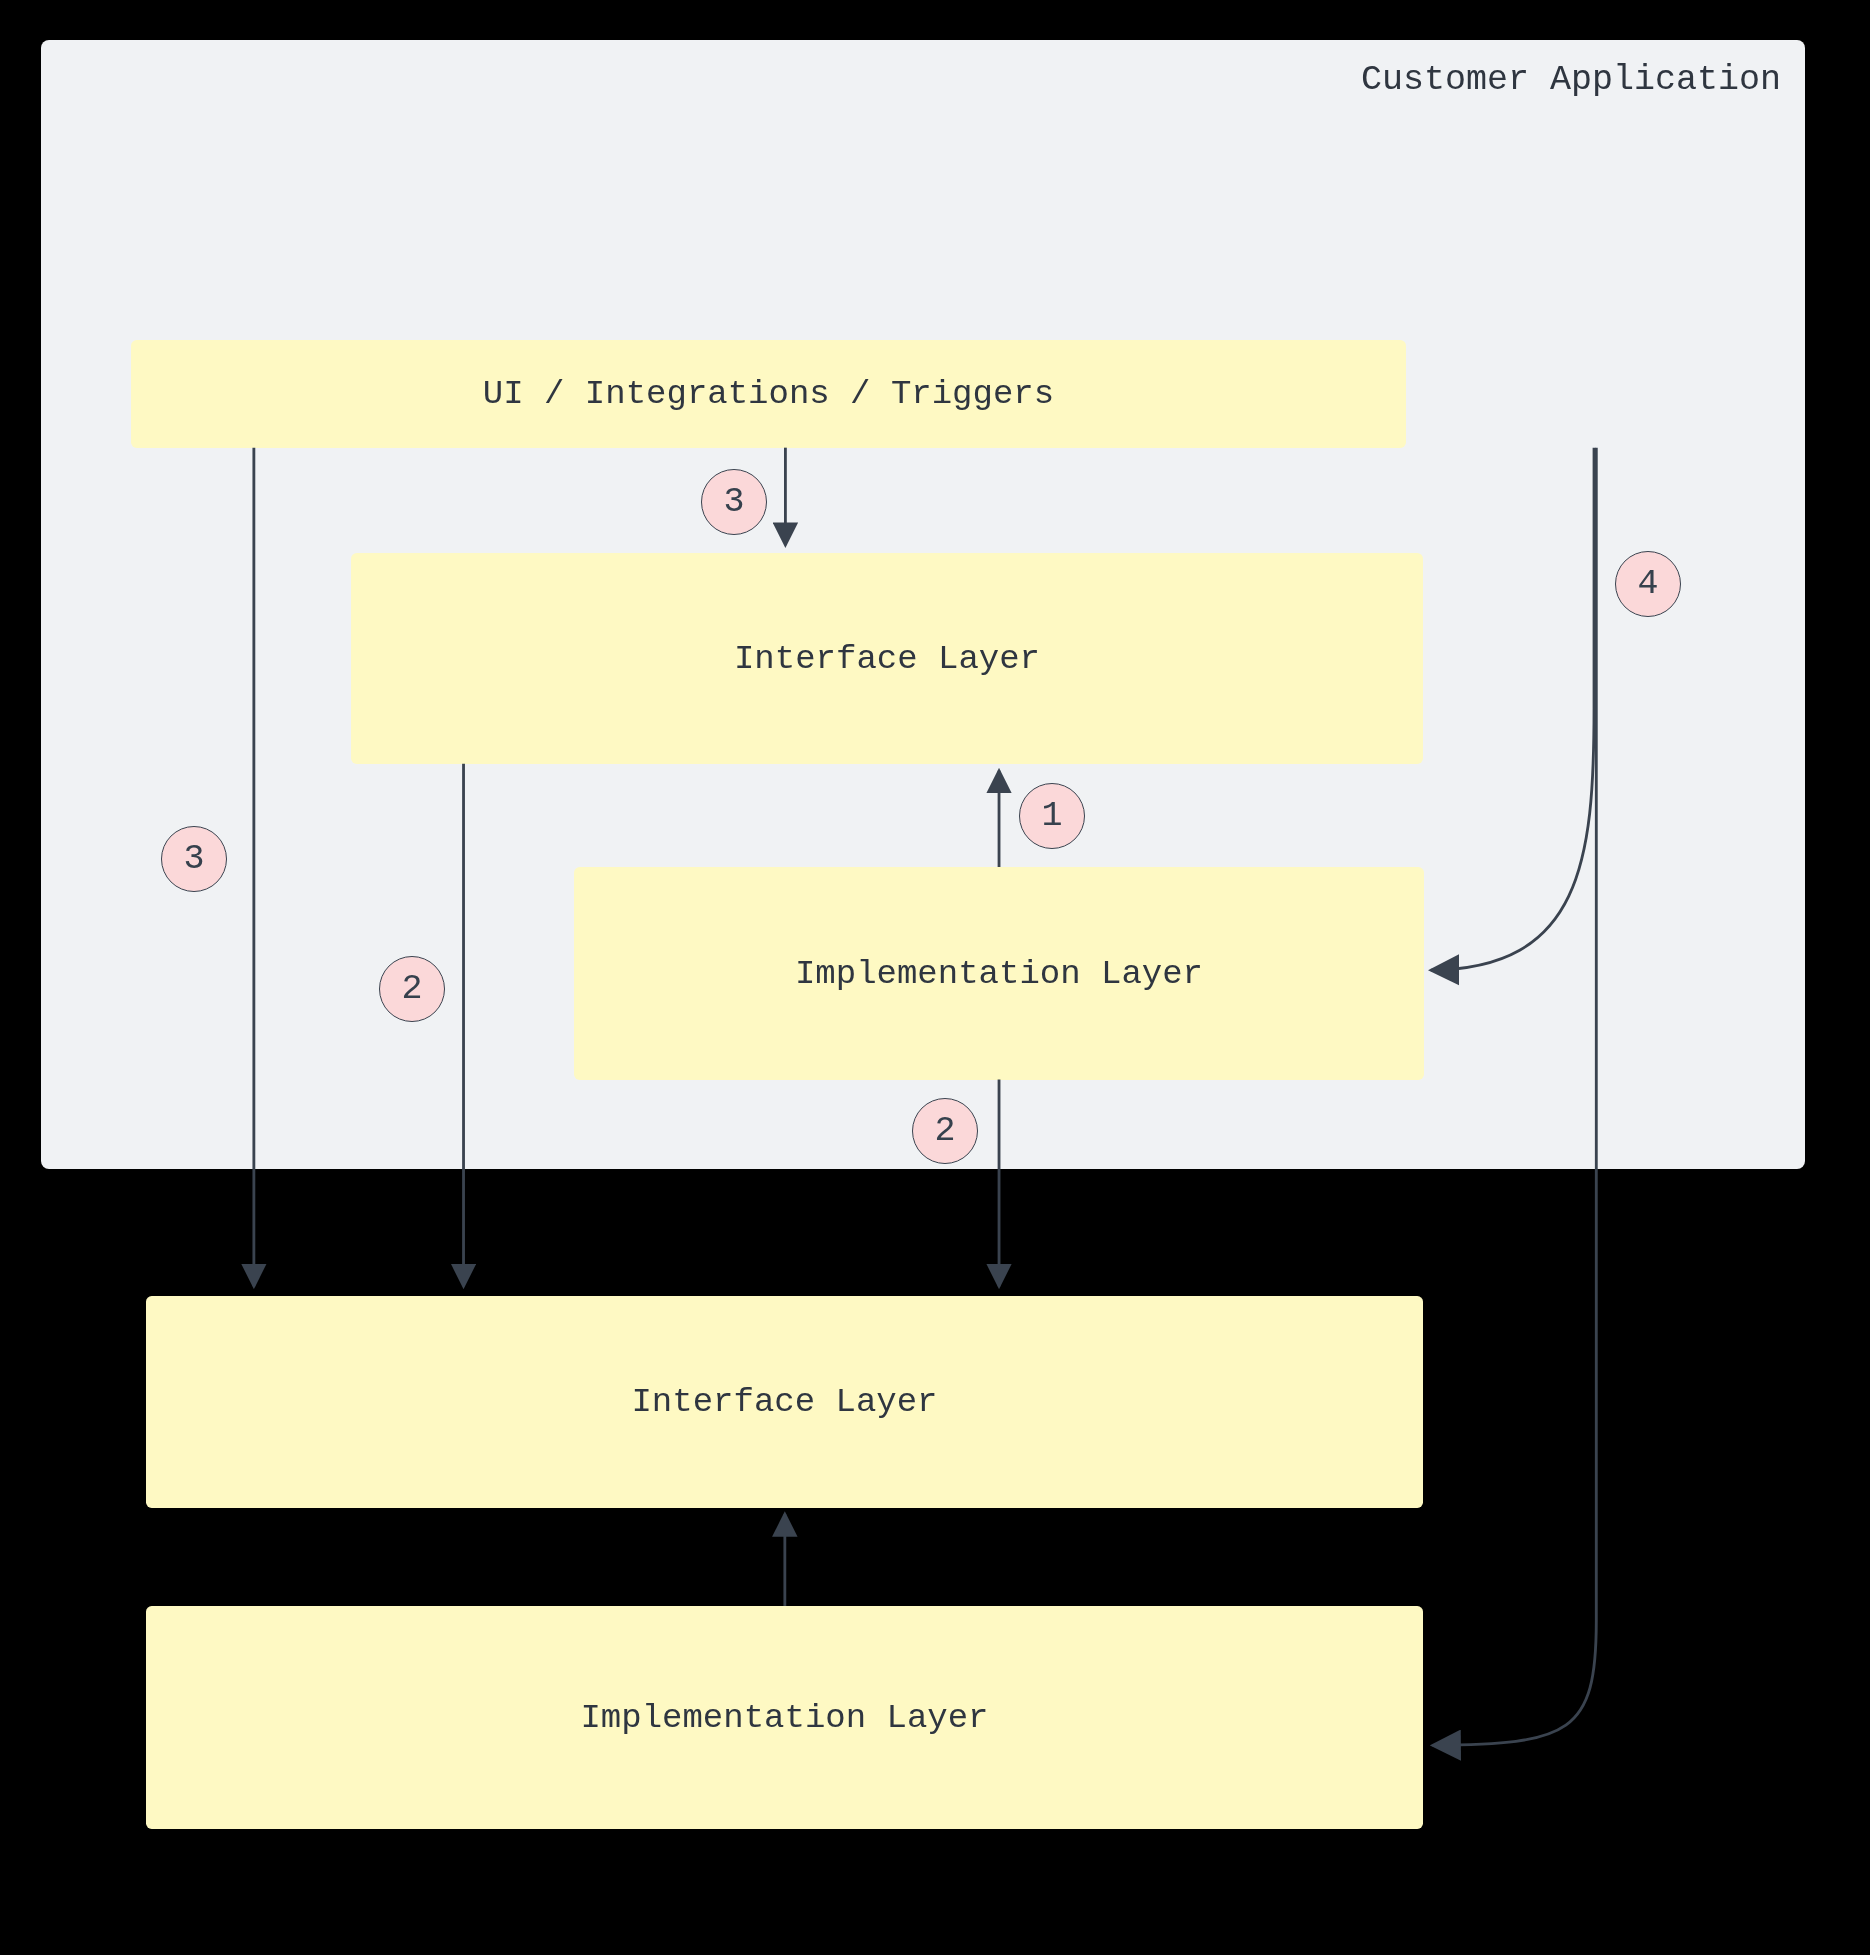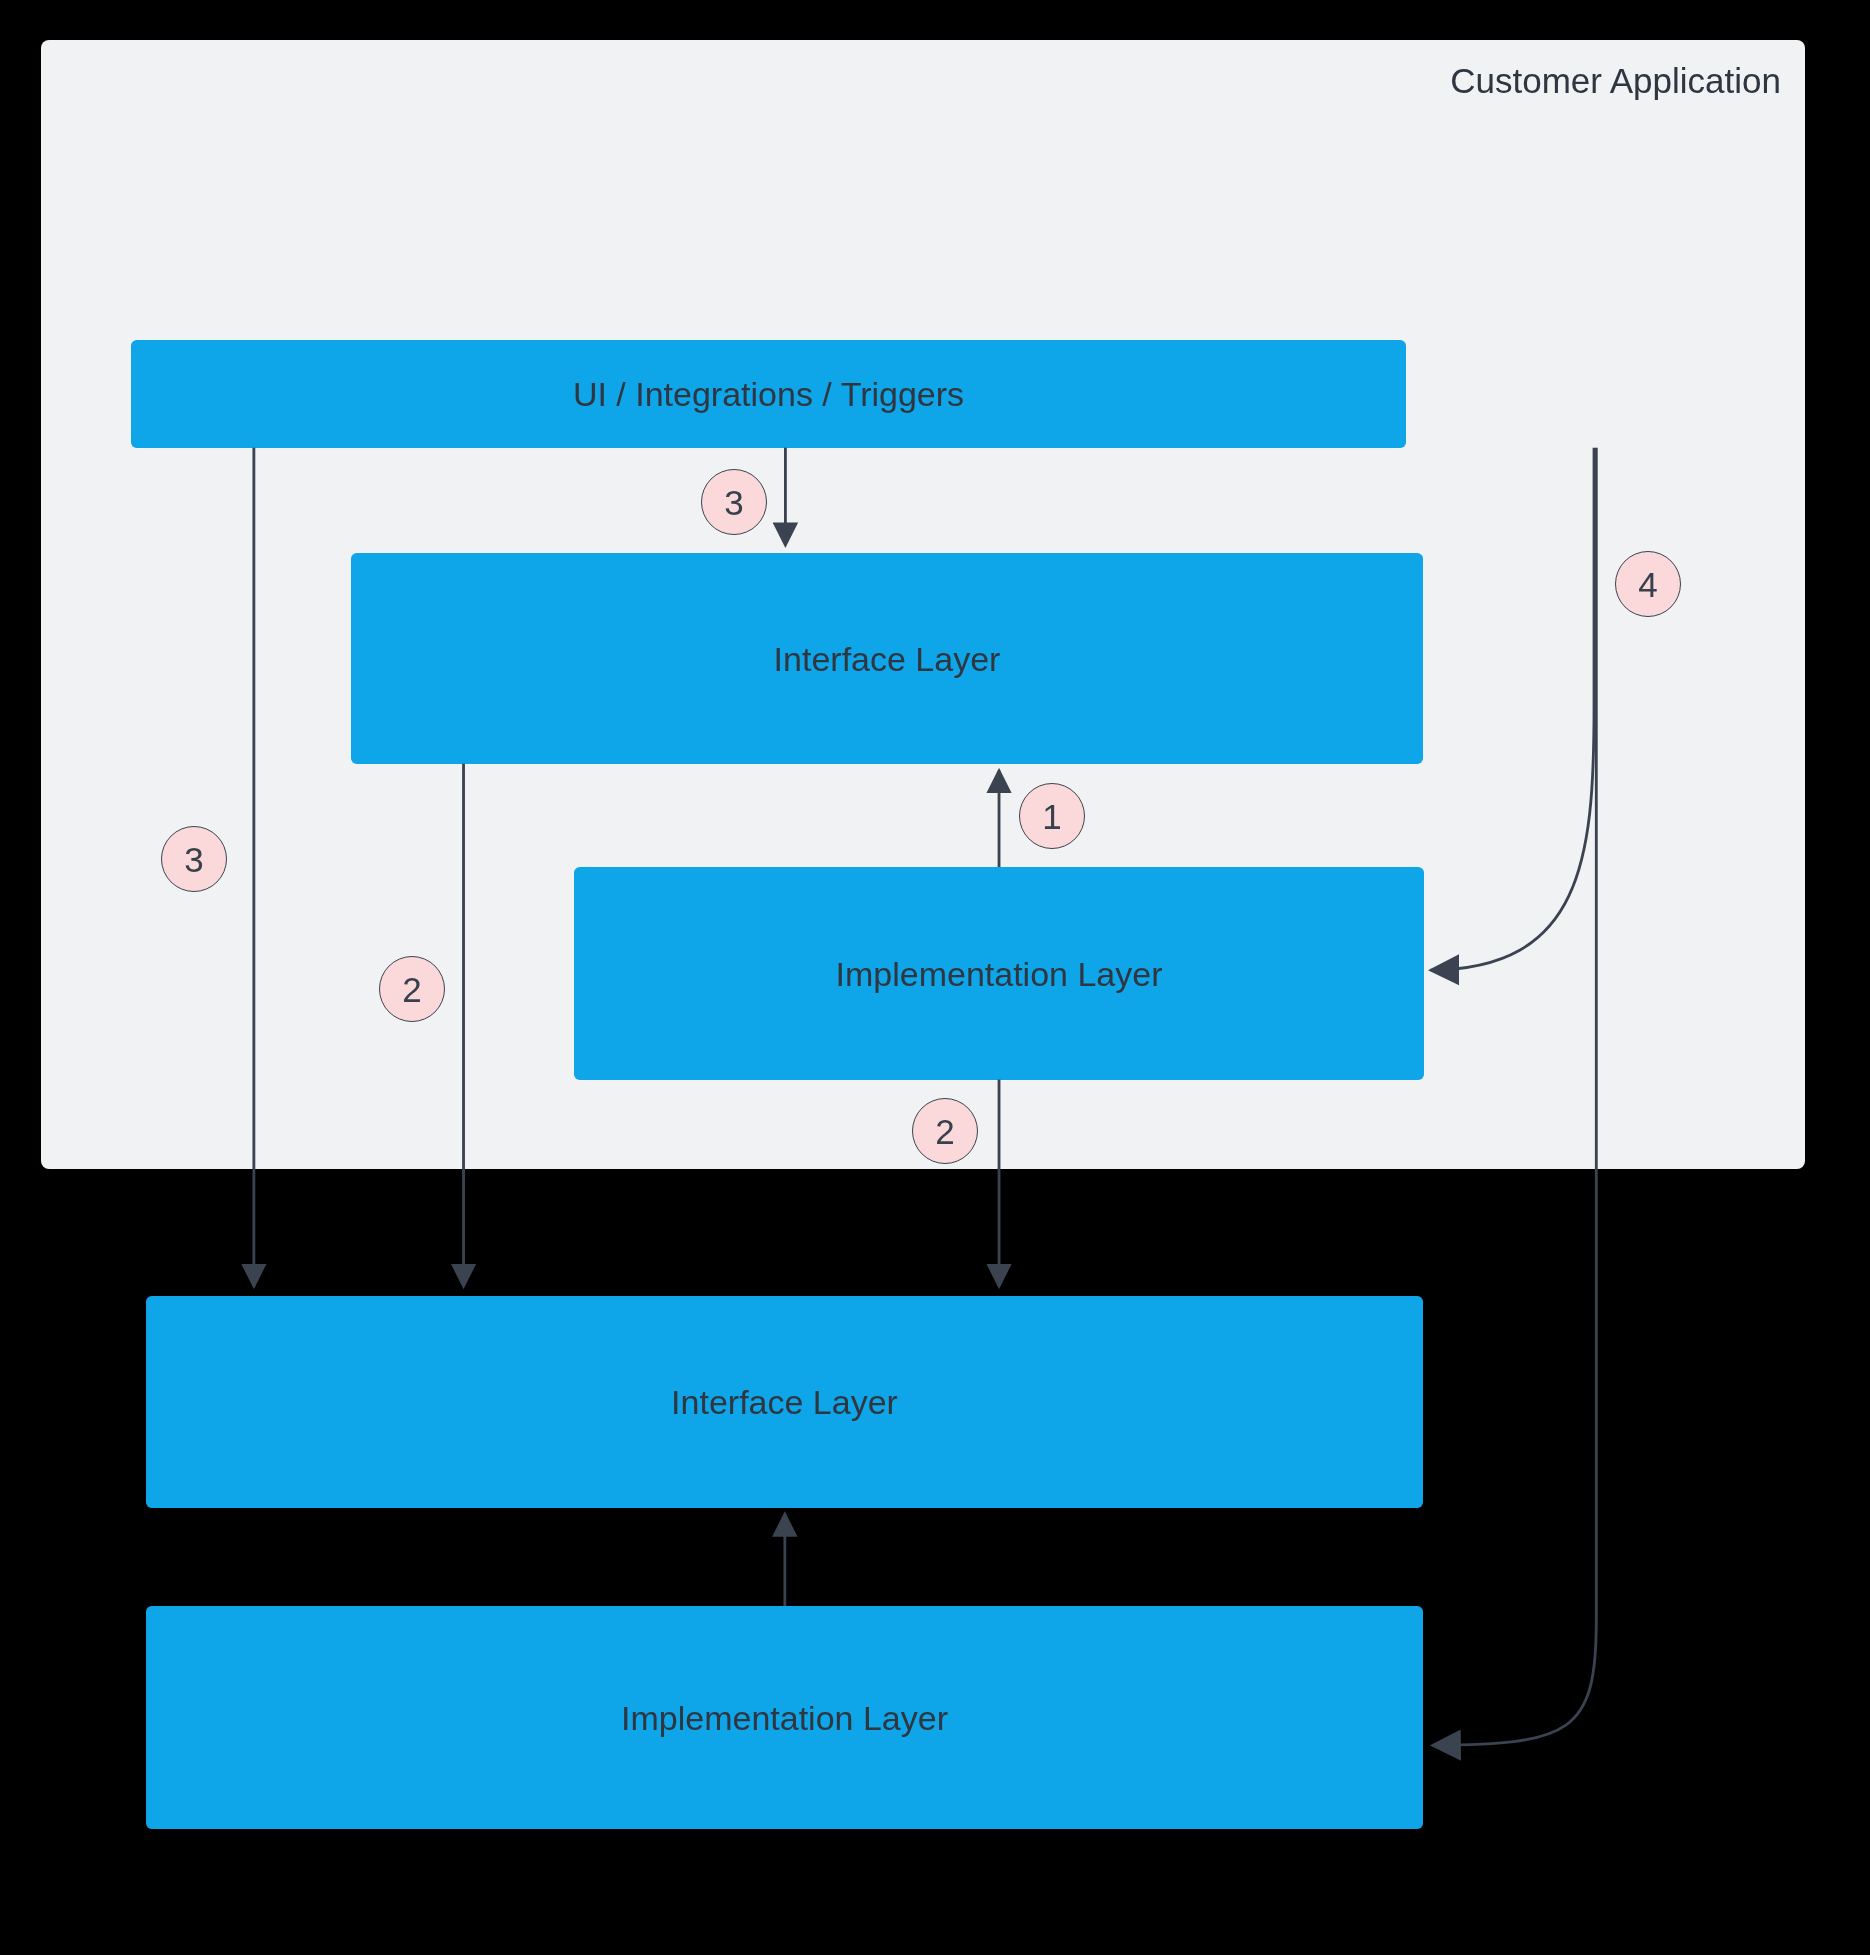--- a/index.html
+++ b/index.html
@@ -7,21 +7,21 @@
     margin: 0;
     padding: 0;
     background: #000000;
   }
   #stage {
     position: relative;
     width: 1870px;
     height: 1955px;
     background: #000000;
     overflow: hidden;
-    font-family: Liberation Sans, sans-serif;
+    font-family: Liberation Mono, monospace;
   }
   .panel {
     position: absolute;
     background: #f0f2f4;
     border-radius: 8px;
   }
   #panel-customer {
     left: 41px;
     top: 40px;
     width: 1764px;
@@ -43,21 +43,21 @@
   #label-customer {
     right: 24px;
     top: 23px;
   }
   #label-daml {
     right: 24px;
     bottom: 21.5px;
   }
   .box {
     position: absolute;
-    background: #0ea5e9;
+    background: #fef9c3;
     border-radius: 5.7px;
     display: flex;
     align-items: center;
     justify-content: center;
     color: #2f3640;
     font-size: 34px;
     line-height: 1;
     text-align: center;
     box-sizing: border-box;
   }

